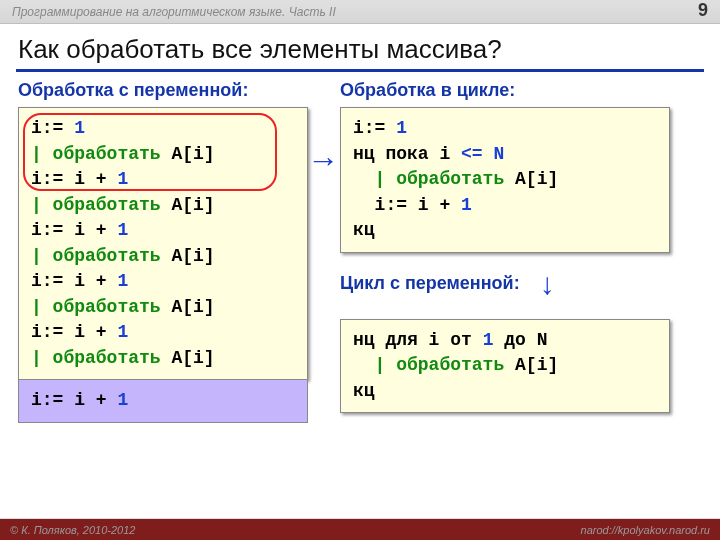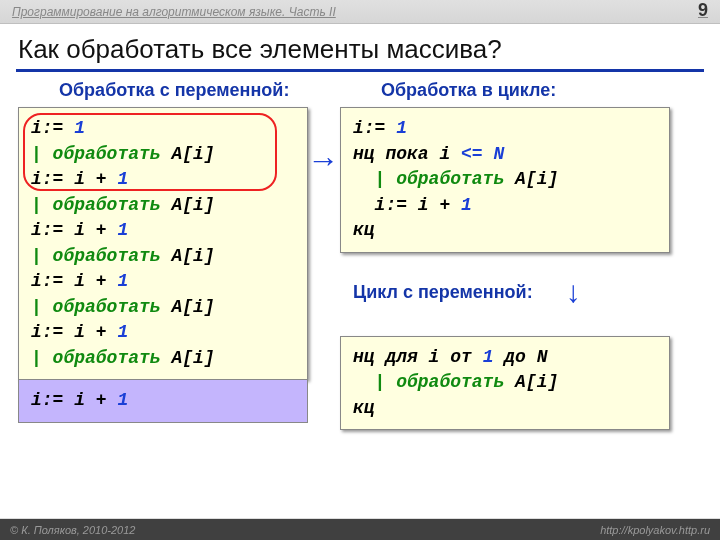--- a/index.html
+++ b/index.html
@@ -4,59 +4,58 @@
 <style>
   * { margin: 0; padding: 0; box-sizing: border-box; }
   html, body { width: 720px; height: 540px; font-family: Arial, Helvetica, sans-serif; background: #fff; }
   .slide { width: 720px; height: 540px; position: relative; }
   .topbar {
     height: 24px;
     background: linear-gradient(#e0e0e0, #d6d6d6);
     border-bottom: 1px solid #bfbfbf;
     display: flex; align-items: center; justify-content: space-between;
     padding: 0 12px;
-    font-size: 12px; color: #888; font-style: italic; text-decoration: underline;
+    font-size: 12px; color: #888; font-style: italic;
   }
   .topbar .page { font-style: normal; color: #333; font-weight: 600; font-size: 18px; margin-top: -2px; }
   .title {
     font-size: 26px; font-weight: 400; color: #111;
     padding: 10px 18px 4px 18px;
   }
   .titlehr { height: 3px; background: #1435a8; margin: 0 16px 8px 16px; }
   .content { position: relative; height: 440px; padding: 0 16px; }
-  .sectlabel { font-size: 18px; font-weight: 700; color: #1435a8; margin-bottom: 6px; margin-left: 41px; }
+  .sectlabel { font-size: 18px; font-weight: 700; color: #1435a8; margin-bottom: 6px; }
 
   .left { position: absolute; left: 18px; top: 0; width: 290px; }
   .right { position: absolute; left: 340px; top: 0; width: 330px; }
 
   .codebox {
     background: #FFFFE0;
     border: 1px solid #888;
     box-shadow: 2px 2px 3px #999;
     padding: 8px 10px 8px 12px;
     font-family: "Courier New", monospace;
     font-size: 18px; font-weight: 700;
     line-height: 1.42;
     white-space: pre;
     position: relative;
-    font-style: italic;
   }
   .codebox .tok-blue { color: #1a3fd6; }
   .codebox .tok-green { color: #108a10; }
   .codebox-shadowless { box-shadow: none; border-top: none; }
   .circle {
     position: absolute;
     border: 2.5px solid #e22;
     border-radius: 18px;
     pointer-events: none;
   }
   .arrow { color: #1a3fd6; font-size: 32px; font-weight: 700; position: absolute; pointer-events: none; }
   .footer {
     position: absolute; left: 0; right: 0; bottom: 0; height: 22px;
-    background: #404040; border-top: 1px solid #ddd;
+    background: #7f1d1d; border-top: 1px solid #ddd;
     display: flex; align-items: center; justify-content: space-between;
     padding: 0 10px; font-size: 11px; color: #999; font-style: italic;
   }
 </style>
 </head>
 <body>
 
 <div class="slide">
 
   <div class="topbar">
@@ -91,29 +90,29 @@
     <div class="right">
       <div class="sectlabel">Обработка в цикле:</div>
 
       <div class="codebox"><span>i:= </span><span class="tok-blue">1</span>
 <span>нц пока</span><span> i </span><span class="tok-blue">&lt;= N</span>
 <span class="tok-green">  | обработать </span><span>A[i]</span>
 <span>  i:= i + </span><span class="tok-blue">1</span>
 <span>кц</span></div>
 
       <div style="display:flex; align-items:center; gap:20px; margin-top:16px;">
-        <div class="sectlabel" style="margin:13px;text-align:right;">Цикл с переменной:</div>
+        <div class="sectlabel" style="margin:0;text-align:right;">Цикл с переменной:</div>
         <span class="arrow" style="position:static; font-size:30px; line-height:1;">↓</span>
       </div>
 
       <div class="codebox" style="margin-top:20px;"><span>нц для</span><span> i </span><span>от </span><span class="tok-blue">1</span><span> до N</span>
 <span class="tok-green">  | обработать </span><span>A[i]</span>
 <span>кц</span></div>
     </div>
 
   </div>
 
   <div class="footer">
     <span>© К. Поляков, 2010-2012</span>
-    <span>http://kpolyakov.http.ru</span>
+    <span>narod://kpolyakov.narod.ru</span>
   </div>
 
 </div>
 
 </body></html>

